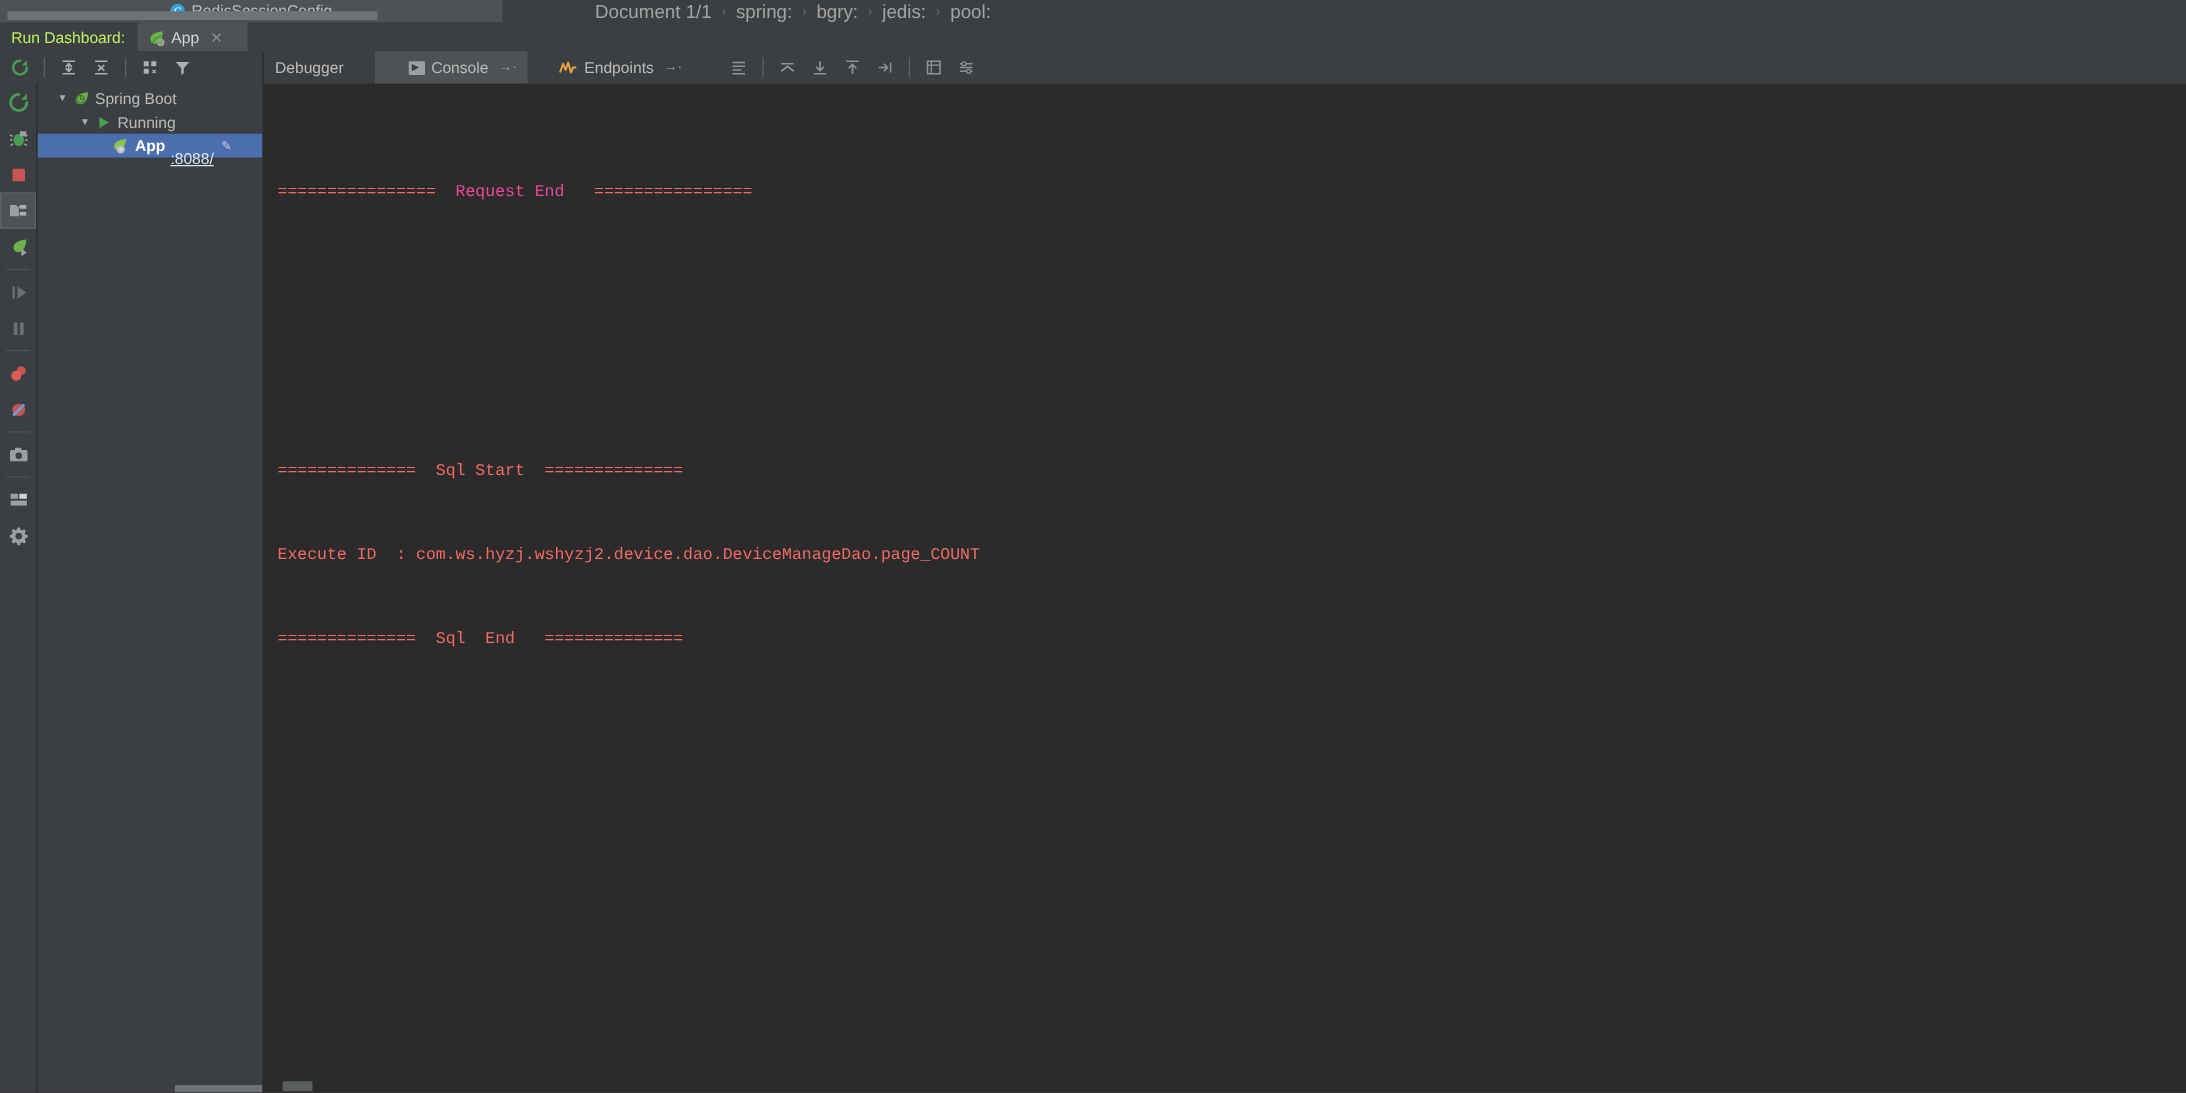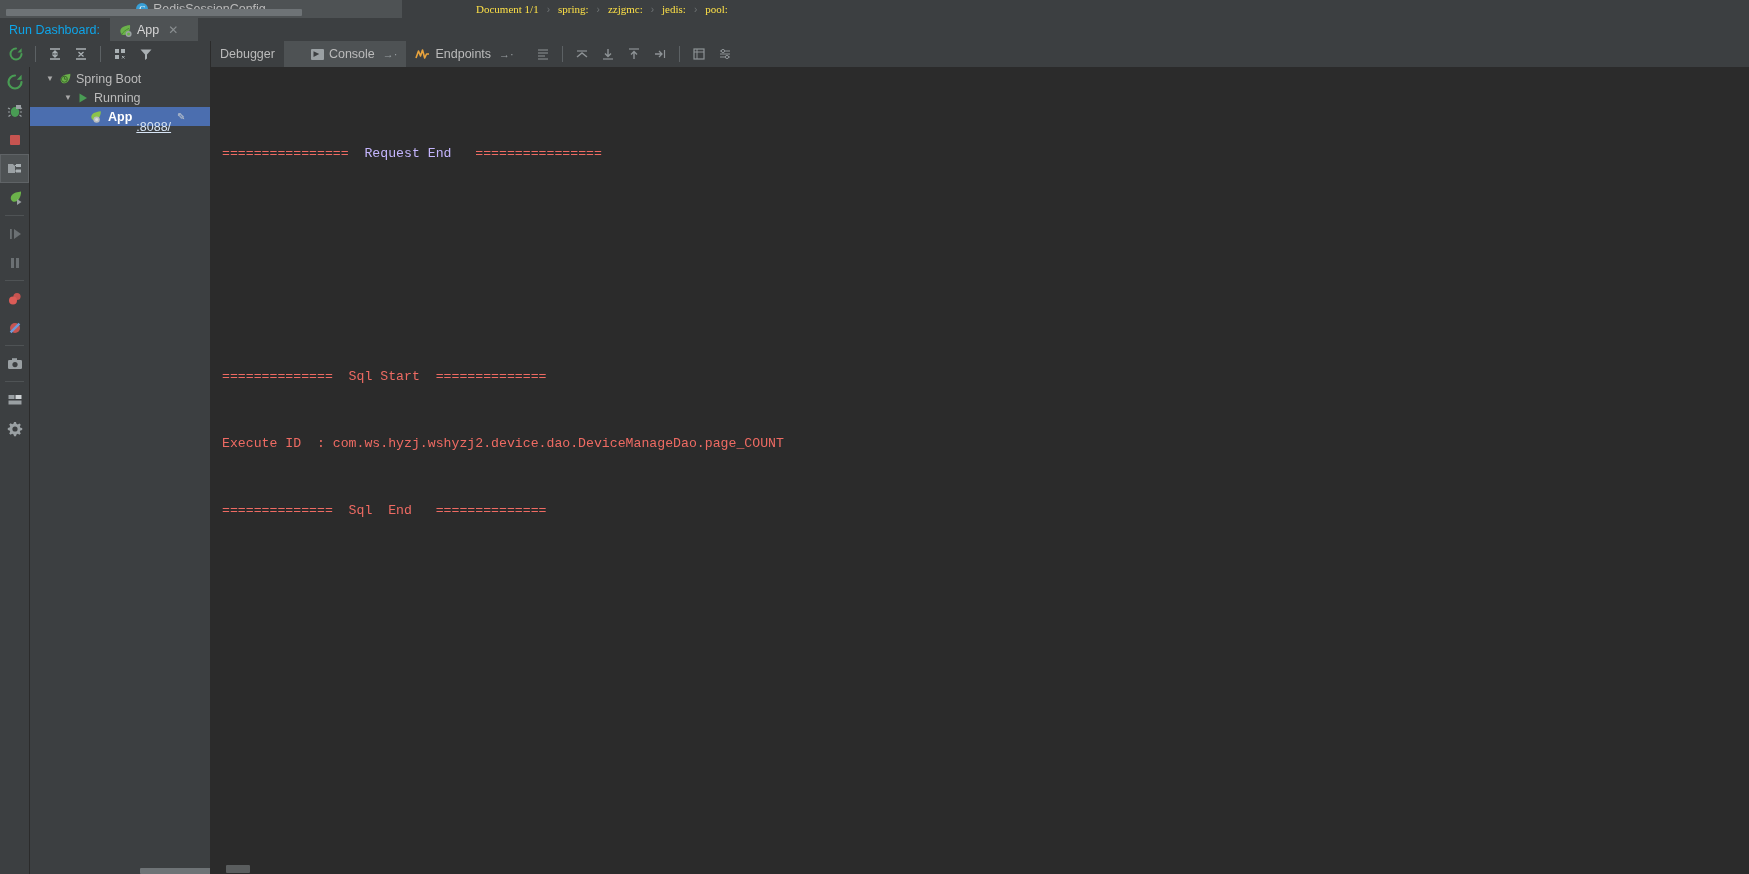--- a/index.html
+++ b/index.html
@@ -35,42 +35,42 @@
     font-size: 9px; line-height: 12px; text-align: center;
     font-family: "Liberation Serif", serif;
     flex: 0 0 auto;
   }
   .breadcrumb {
     position: absolute; left: 402px; top: 0; height: 18px;
     display: flex; align-items: center; gap: 0px;
     padding-left: 74px;
   }
   .breadcrumb .crumb {
-    color: #fde047; font-size: 11px;
-    font-family: Liberation Serif, serif;
+    color: #a3a3a3; font-size: 15px;
+    font-family: Liberation Sans, sans-serif;
     white-space: nowrap;
   }
   .breadcrumb .sep {
     color: #6e7274; font-size: 10px; padding: 0 8px; user-select: none;
   }
 
   
   .hscroll-top {
     position: absolute; left: 6px; top: 9px; width: 296px; height: 7px;
     background: #6e7376; border-radius: 1px;
   }
 
   
   .dashbar {
     position: absolute; left: 0; top: 18px; width: 1749px; height: 23px;
     background: #3c3f41; display: flex; align-items: stretch;
   }
   .dashbar-label {
     display: flex; align-items: center; padding: 0 10px 0 9px;
-    color: #0ea5e9; font-size: 12.5px; white-space: nowrap; text-align: center;
+    color: #bef264; font-size: 12.5px; white-space: nowrap; text-align: center;
   }
   .dash-tab {
     display: flex; align-items: center; gap: 5px;
     background: #4e5254; padding: 0 8px 0 8px; min-width: 88px;
   }
   .dash-tab .t-label { color: #d6d6d6; font-size: 12.5px; white-space: nowrap; }
   .dash-tab .t-close {
     color: #8a8f91; font-size: 12px; margin-left: 4px; line-height: 1;
   }
   .leaf-icon { width: 14px; height: 14px; position: relative; flex: 0 0 auto; }
@@ -85,21 +85,21 @@
     display: flex; align-items: center; gap: 2px; padding-left: 4px;
   }
   .tbtn {
     width: 24px; height: 24px; display: flex; align-items: center;
     justify-content: center; position: relative;
   }
   .vsep { width: 1px; height: 16px; background: #5c6164; margin: 0 5px; }
 
   .tool-right {
     position: absolute; left: 210px; top: 0; right: 0; height: 26px;
-    display: flex; align-items: center; gap: 0px;
+    display: flex; align-items: center; gap: 16px;
     border-left: 1px solid #2b2b2b;
   }
   .ttab {
     display: flex; align-items: center; gap: 5px;
     height: 26px; padding: 0 9px;
     color: #bbbbbb; font-size: 12.5px; white-space: nowrap;
   }
   .ttab.active { background: #4e5254; padding-left: 27px; }
   .ttab .pin { color: #9aa0a3; font-size: 11px; margin-left: 3px; }
   .console-ic {
@@ -157,21 +157,21 @@
     position: absolute; left: 0; top: 0; right: 0; bottom: 0;
     padding: 9px 0 0 12px;
     font-family: "Liberation Mono", "DejaVu Sans Mono", monospace;
     font-size: 13.2px;
     line-height: 22.3px;
     white-space: pre;
     color: #cfcfcf;
   }
   .ln { height: 22.3px; white-space: pre; }
   .sql  { color: #ef6b63; }
-  .gry  { color: #c4b5fd; }
+  .gry  { color: #ec4899; }
 
   
   .hscroll-bot {
     position: absolute; left: 0; bottom: 0; width: 100%; height: 11px;
     background: #2b2b2b;
   }
   .hscroll-bot .thumb {
     position: absolute; left: 16px; top: 2px; width: 24px; height: 8px;
     background: #5a5d5e; border-radius: 1px;
   }
@@ -193,21 +193,21 @@
       <span class="class-icon">C</span>
       <span class="tab-label">RedisSessionConfig</span>
     </div>
     <div class="hscroll-top"></div>
 
     <div class="breadcrumb">
       <span class="crumb">Document 1/1</span>
       <span class="sep">›</span>
       <span class="crumb">spring:</span>
       <span class="sep">›</span>
-      <span class="crumb">zzjgmc:</span>
+      <span class="crumb">bgry:</span>
       <span class="sep">›</span>
       <span class="crumb">jedis:</span>
       <span class="sep">›</span>
       <span class="crumb">pool:</span>
     </div>
   </div>
 
   <div class="dashbar">
     <div class="dashbar-label">Run Dashboard:</div>
     <div class="dash-tab">

